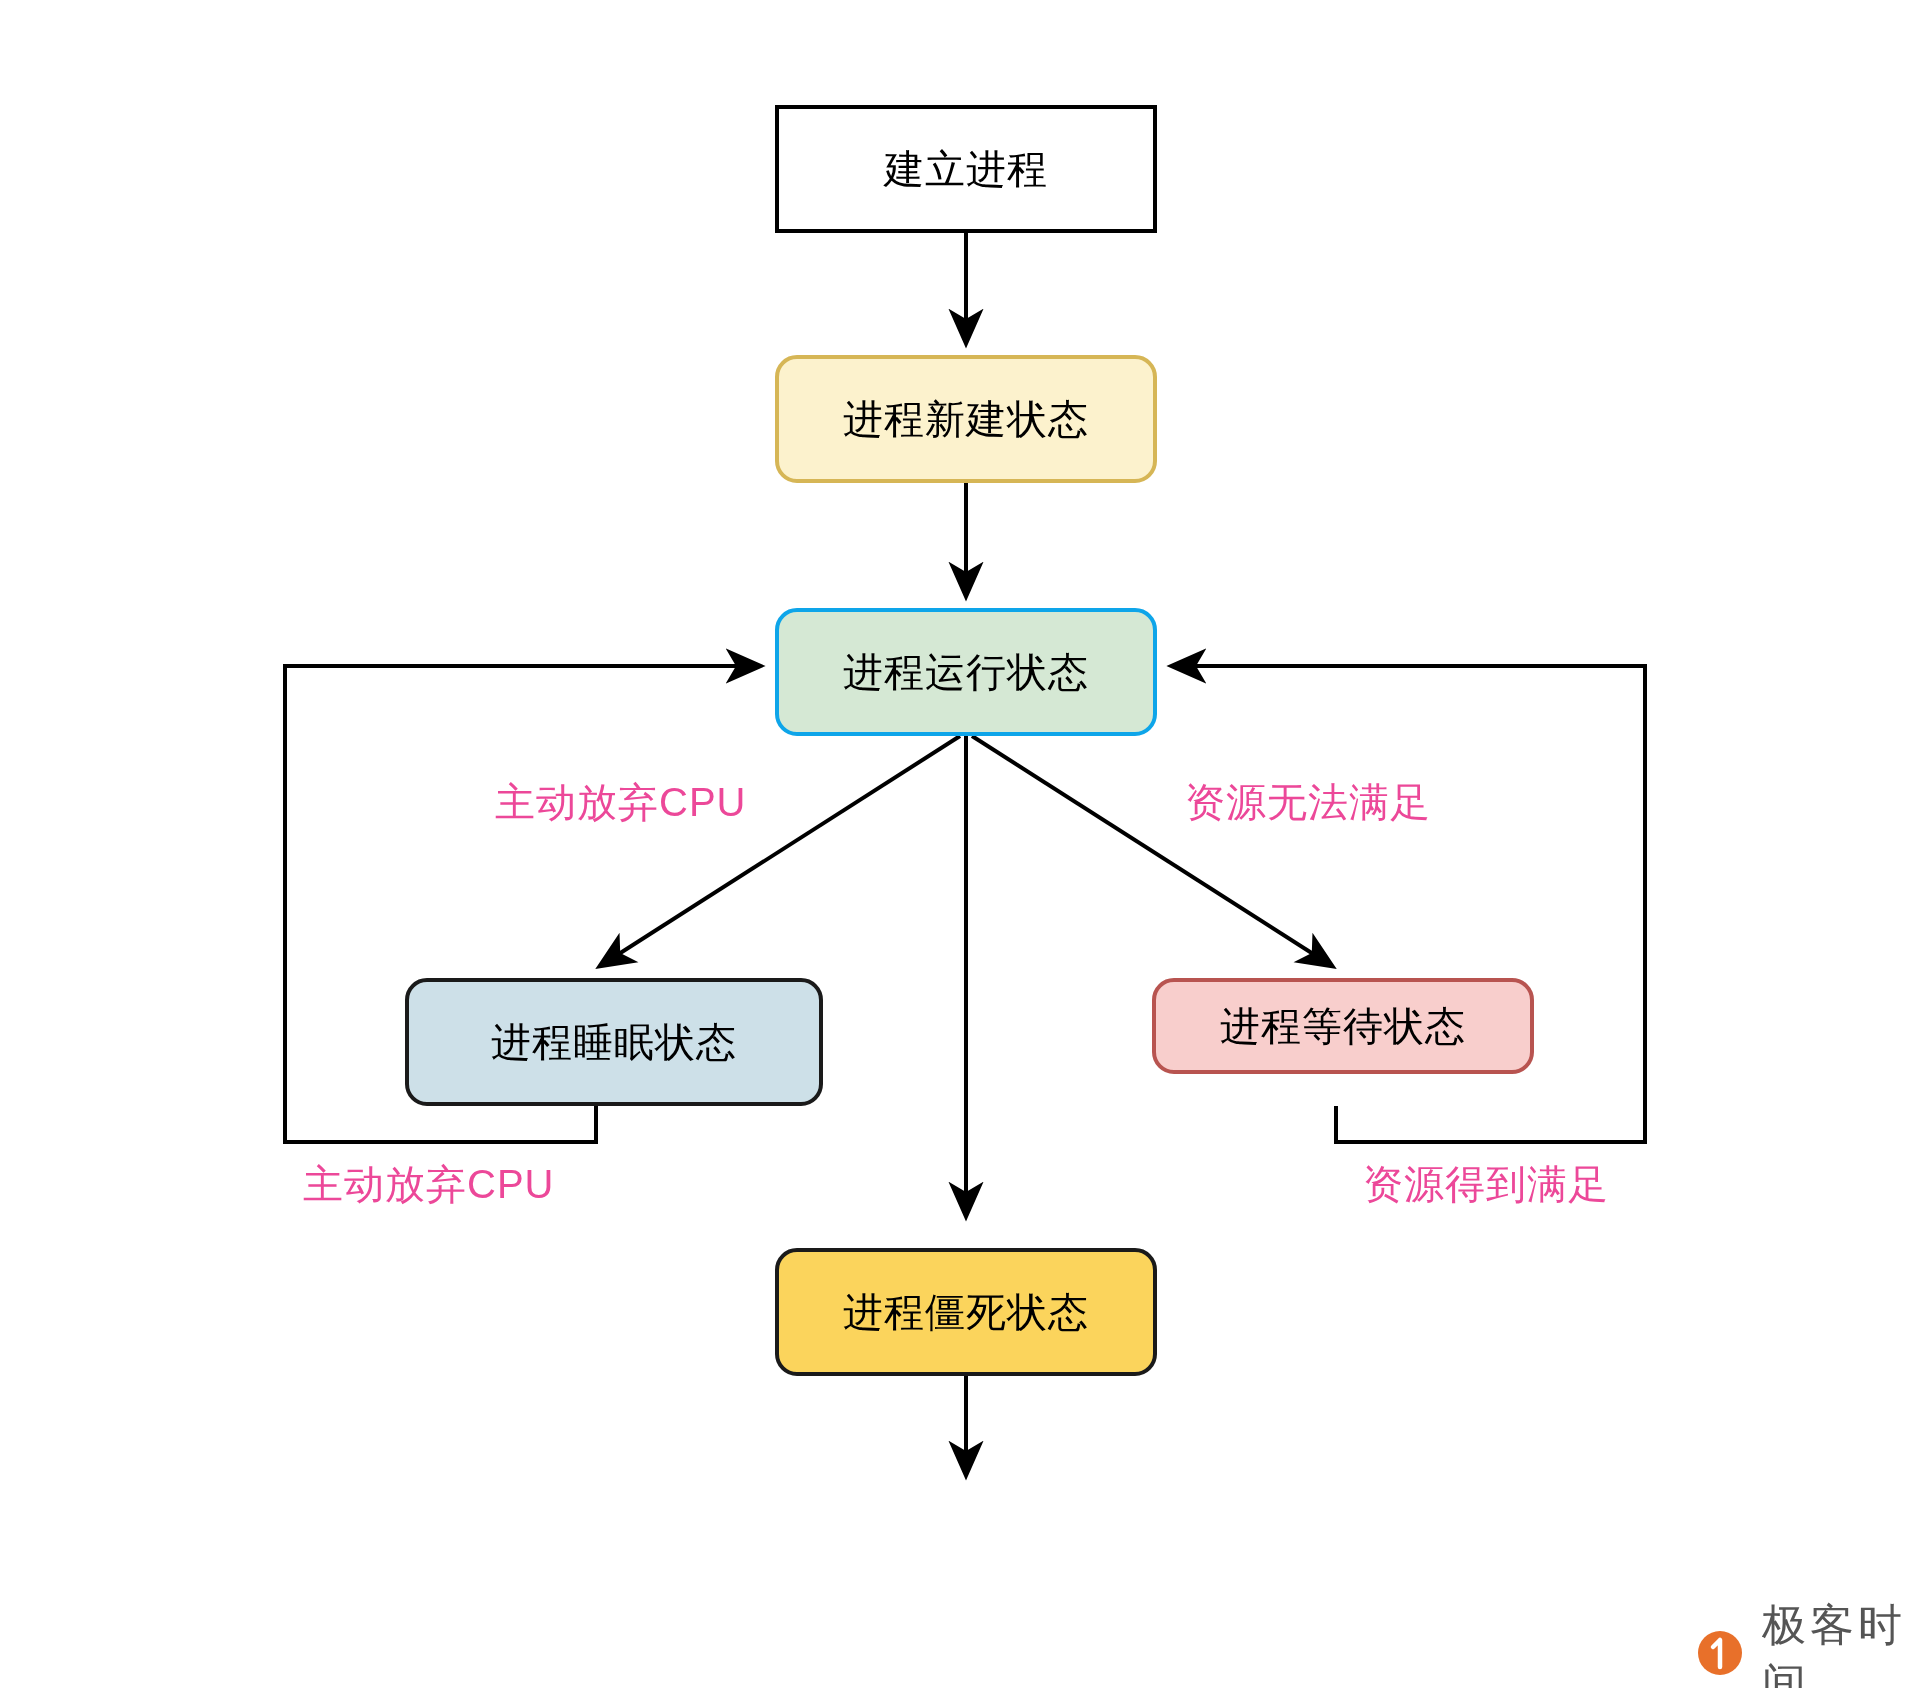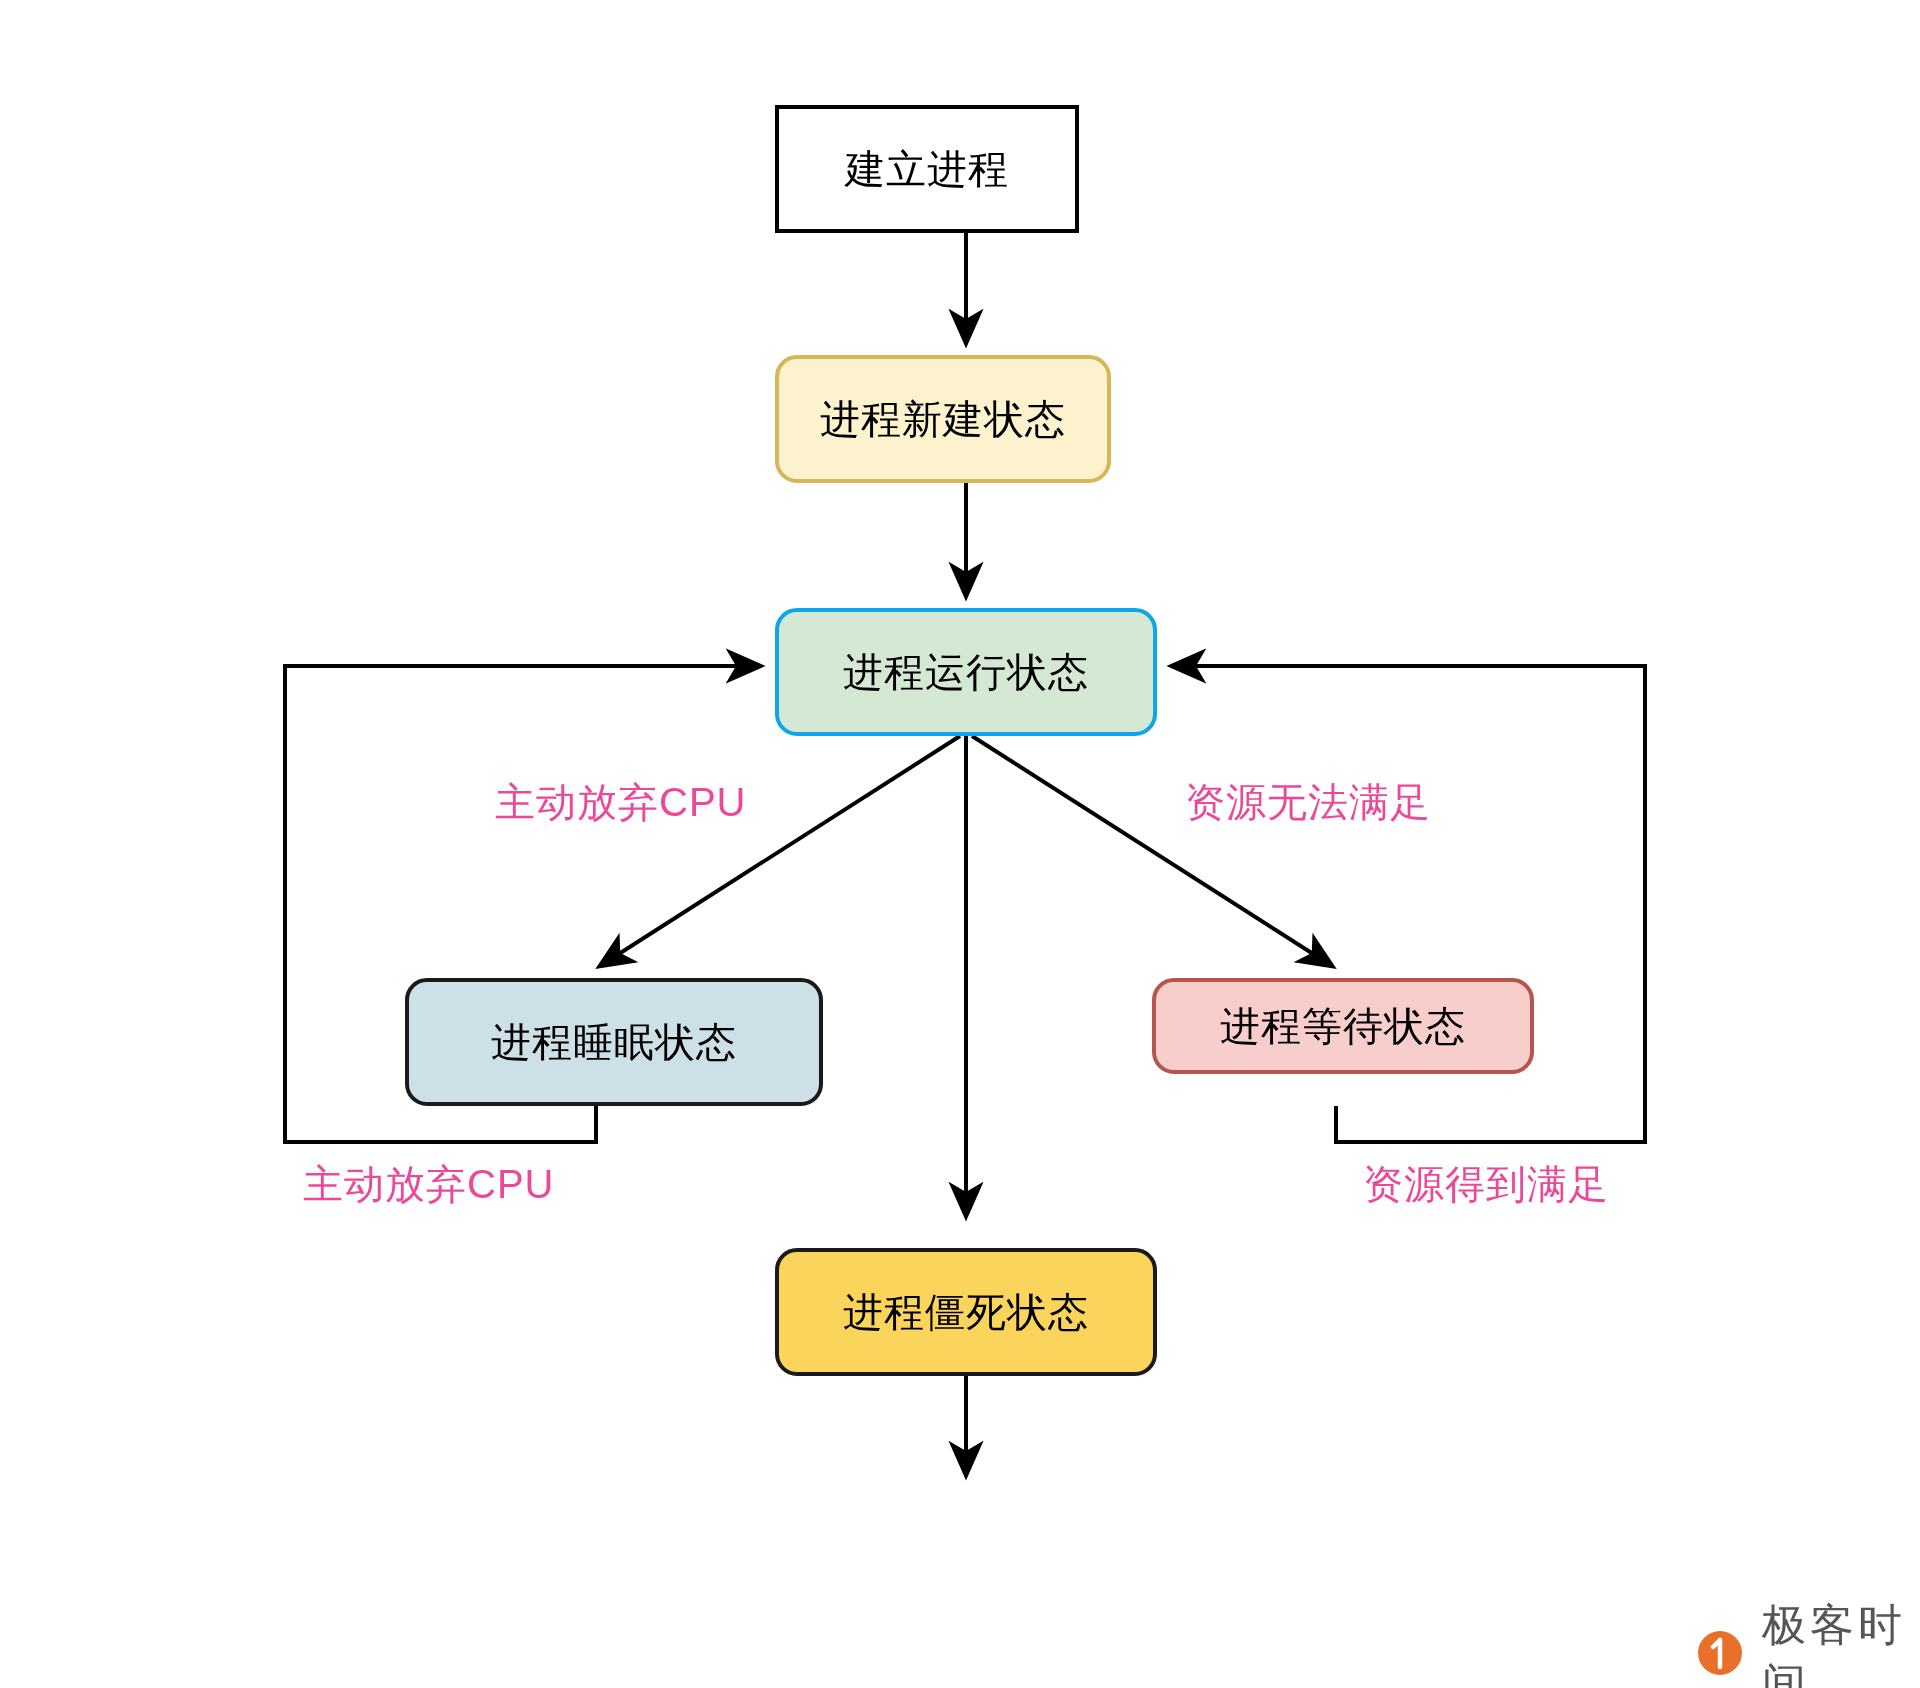--- a/index.html
+++ b/index.html
@@ -111,25 +111,25 @@
 
     <g>
       <path d="M 1336,1106 L 1336,1142 L 1645,1142 L 1645,666 L 1172,666" fill="none" stroke="#000000" stroke-width="4" marker-end="url(#arrow)"></path>
     </g>
 
     <g>
       <line x1="966" y1="1356" x2="966" y2="1475" stroke="#000000" stroke-width="4" marker-end="url(#arrow)"></line>
     </g>
   </svg>
 
-  <div class="node node-rect" style="left:775px; top:105px; width:304px; height:128px;">
+  <div class="node node-rect" style="left:775px; top:105px; width:382px; height:128px;">
     <span>建立进程</span>
   </div>
 
-  <div class="node node-round" style="left:775px; top:355px; width:336px; height:128px; background:#FCF2CD; border:4px solid #D6B656;align-items:center;">
+  <div class="node node-round" style="left:775px; top:355px; width:382px; height:128px; background:#FCF2CD; border:4px solid #D6B656;align-items:center;">
     <span>进程新建状态</span>
   </div>
 
   <div class="node node-round" style="left:775px; top:608px; width:382px; height:128px; background:#D5E8D4; border:4px solid #0ea5e9;">
     <span>进程运行状态</span>
   </div>
 
   <div class="node node-round" style="left:405px; top:978px; width:418px; height:128px; background:#CDE0E8; border:4px solid #1A1A1A;">
     <span>进程睡眠状态</span>
   </div>

